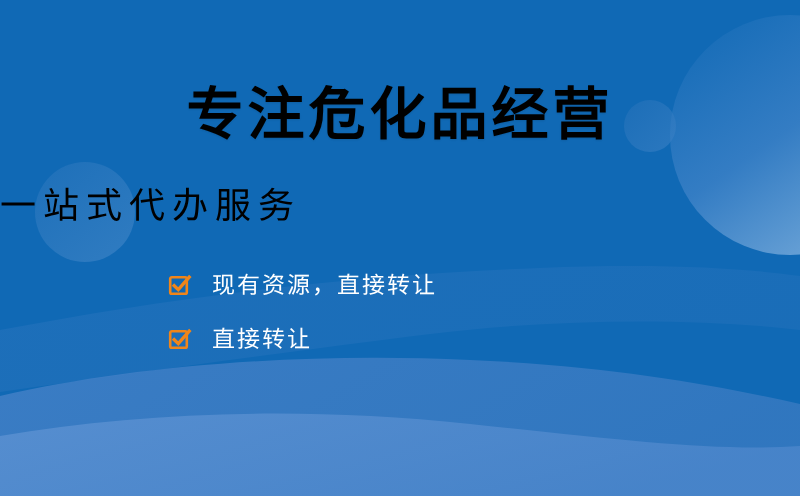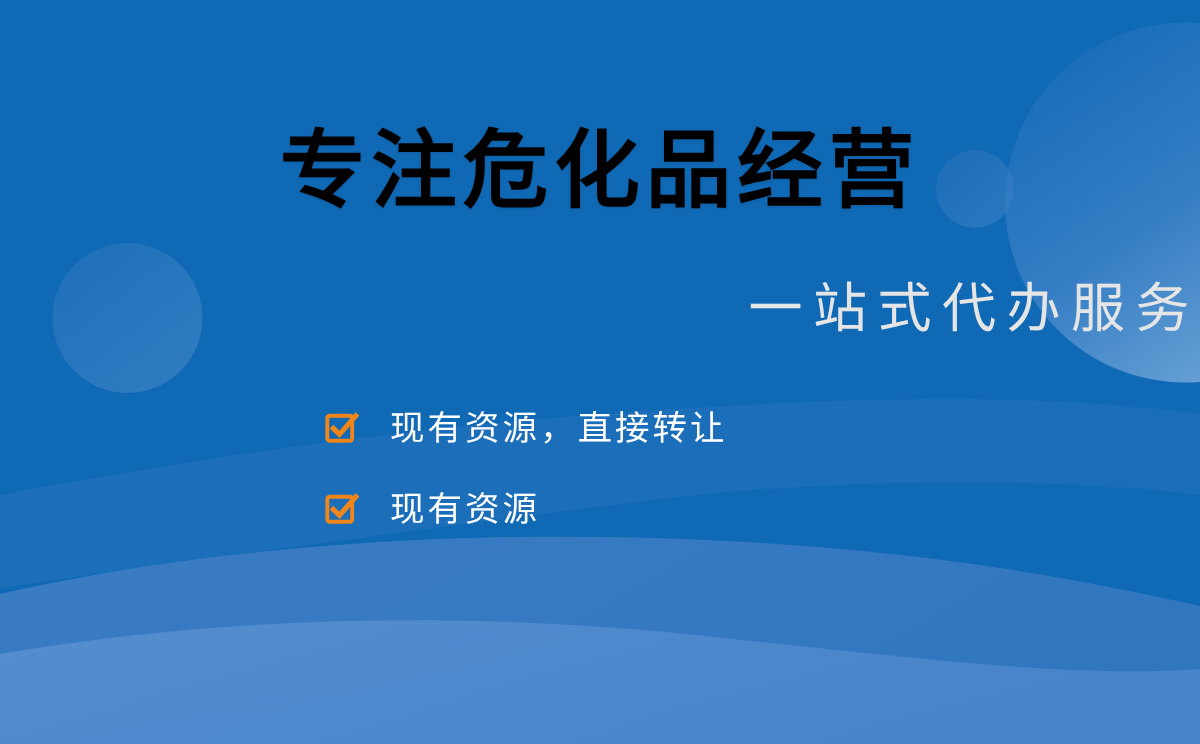--- a/index.html
+++ b/index.html
@@ -54,43 +54,42 @@
     line-height: 1.05;
     white-space: nowrap;
     text-shadow: 0 1px 2px rgba(0,0,0,0.10);
   }
 
   .subhead {
     position: absolute;
     top: 185px;
     left: 0;
     width: 800px;
-    text-align: right;
-    color: #e5e5e5;
+    text-align: left;
+    color: #000000;
     font-family: "Liberation Sans", "DejaVu Sans", sans-serif;
     font-weight: 400;
     font-size: 36px;
     letter-spacing: 7px;
     line-height: 1.15;
     white-space: nowrap;
   }
 
   .features {
     position: absolute;
     top: 272px;
     left: 168px;
     display: flex;
     flex-direction: column;
     gap: 28px;
   }
   .feature-row {
     display: flex;
     align-items: center;
     height: 26px;
-    margin-left: 48px;
   }
   .check-icon {
     flex: 0 0 auto;
     width: 24px;
     height: 24px;
     margin-right: 20px;
     display: block;
   }
   .feature-label {
     color: #ffffff;
@@ -164,18 +163,18 @@
         </svg>
         <span class="feature-label">现有资源，直接转让</span>
       </div>
 
 
       <div class="feature-row">
         <svg class="check-icon" viewBox="0 0 24 24">
           <rect x="2.2" y="4.2" width="16.6" height="16.6" rx="1.6" fill="none" stroke="#f08519" stroke-width="2.6"></rect>
           <path d="M6.2 12.6 L10.3 16.6 L21.2 4.2" fill="none" stroke="#f08519" stroke-width="3.4" stroke-linecap="square" stroke-linejoin="miter"></path>
         </svg>
-        <span class="feature-label">现有资源</span>
+        <span class="feature-label">直接转让</span>
       </div>
 
     </div>
   </div>
 </div>
 
 </body></html>

